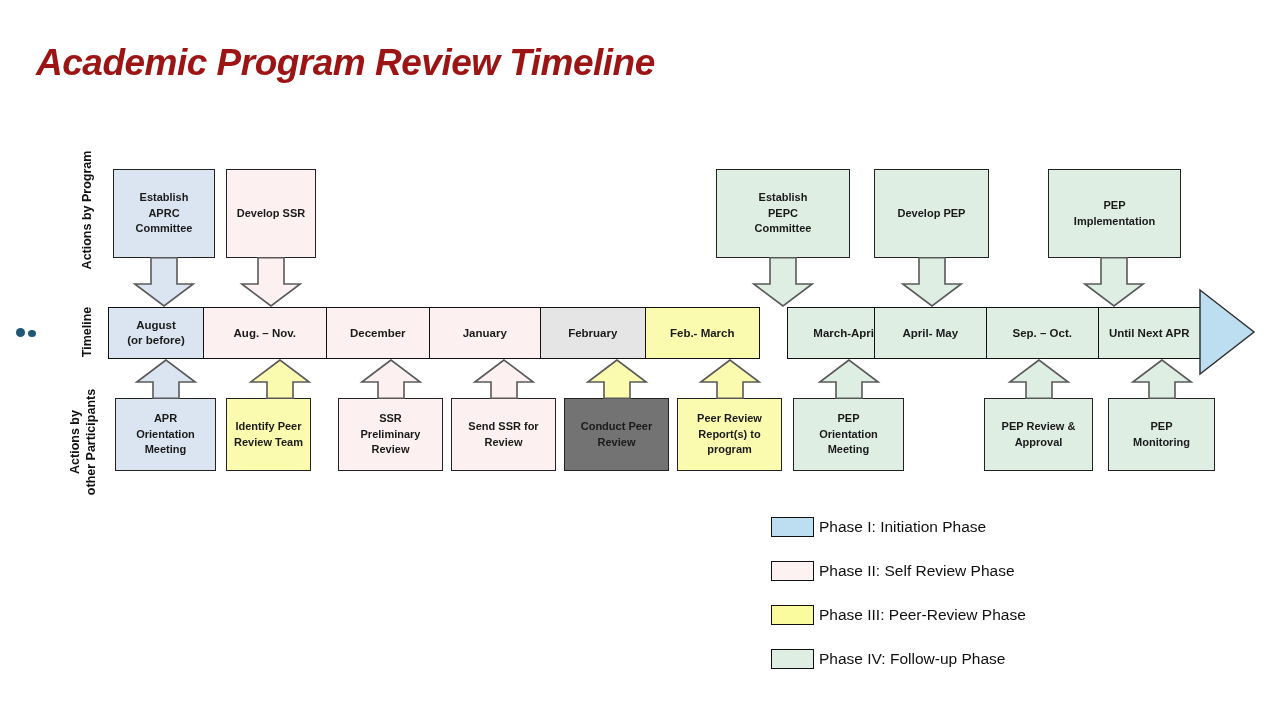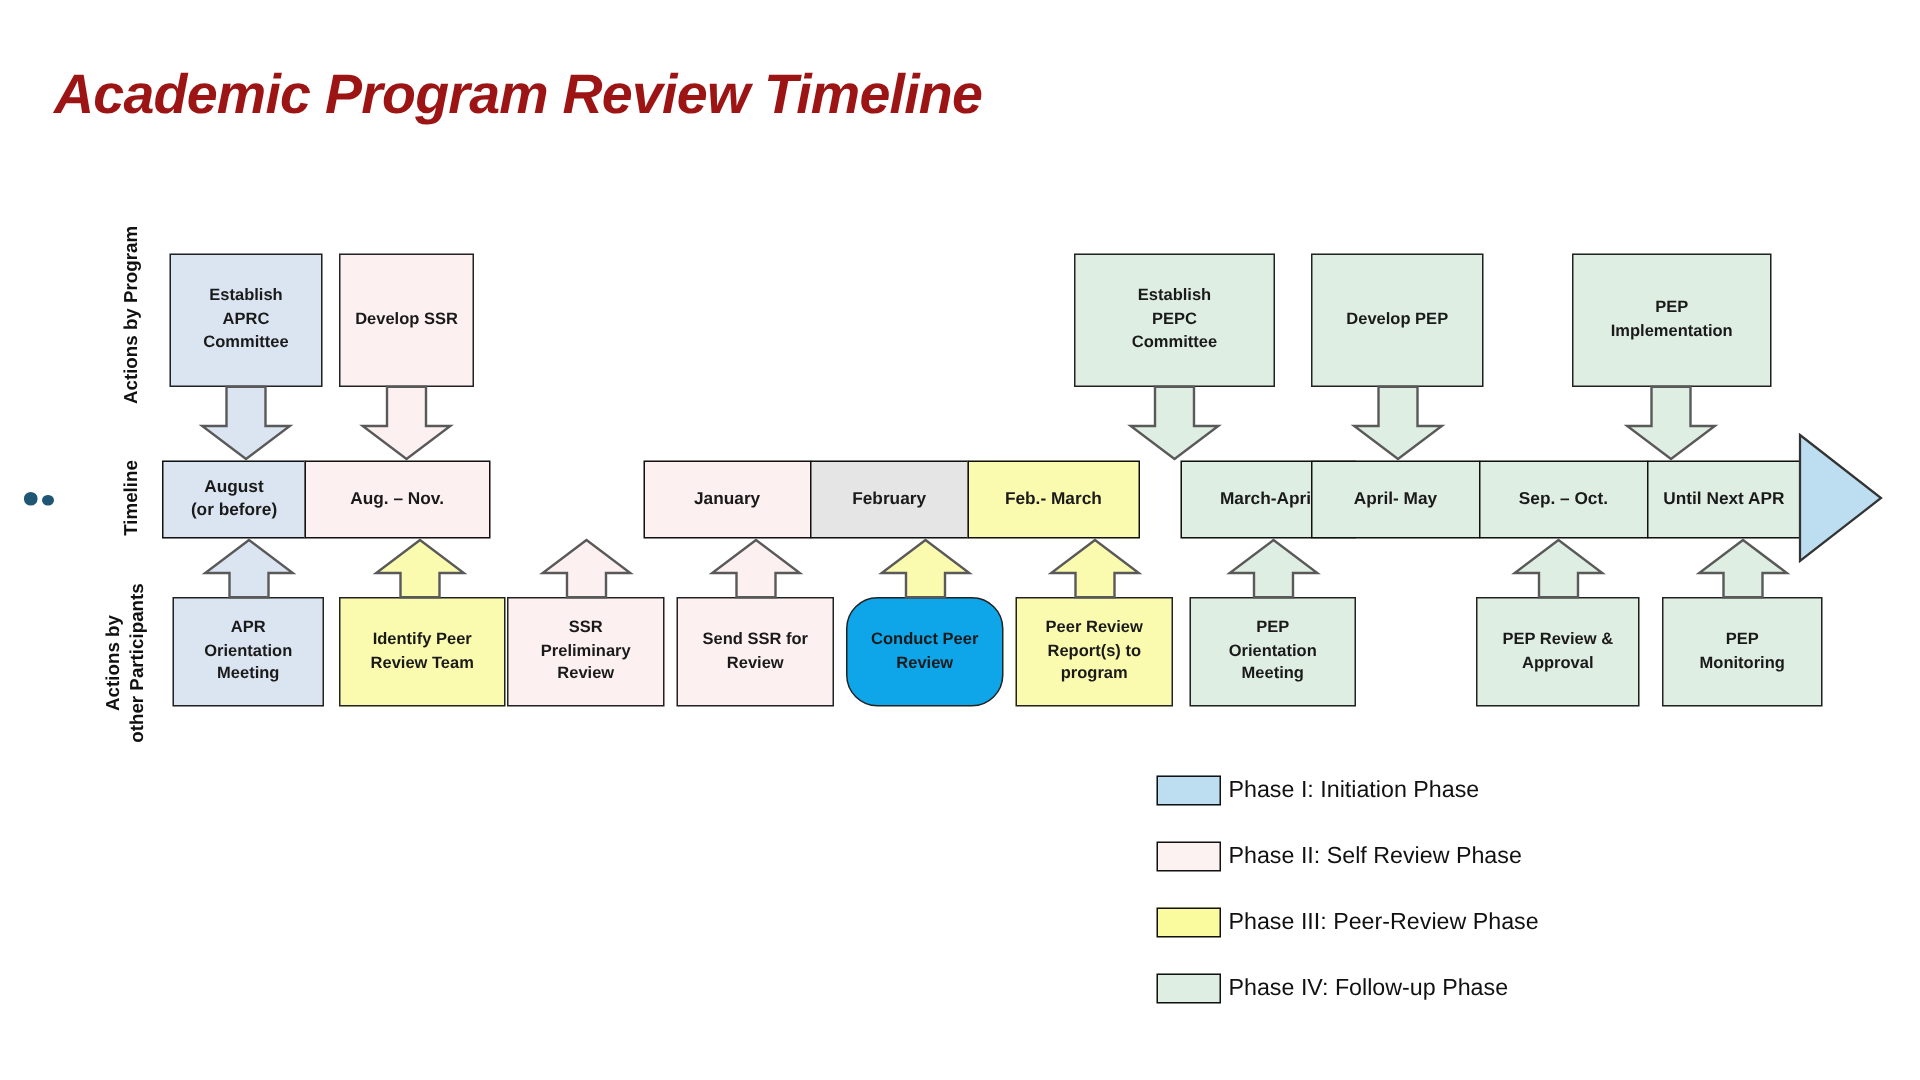--- a/index.html
+++ b/index.html
@@ -51,20 +51,21 @@
   <span class="dot" style="left: 28px; top: 329.5px; width: 7.5px; height: 7px; background: rgb(31, 86, 115);"></span>
 
   <div class="vlabel" style="left:88px; top:210px;">Actions by Program</div>
   <div class="vlabel" style="left:88px; top:332px;">Timeline</div>
   <div class="vlabel" style="left:84px; top:442px;">Actions by
 other Participants</div>
 
   <div class="seg" style="left: 108px; width: 96px; background: rgb(219, 229, 241);"><span>August
 (or before)</span></div>
   <div class="seg" style="left: 202.5px; width: 124.5px; background: rgb(253, 240, 241);"><span>Aug. – Nov.</span></div>
+  <div class="seg" style="left: 325.5px; width: 104.5px; background: rgb(253, 240, 241);"><span>December</span></div>
   <div class="seg" style="left: 428.5px; width: 112.5px; background: rgb(253, 240, 241);"><span>January</span></div>
   <div class="seg" style="left: 539.5px; width: 106.5px; background: #e5e5e5;"><span>February</span></div>
   <div class="seg" style="left: 644.5px; width: 115.5px; background: rgb(251, 251, 176);"><span>Feb.- March</span></div>
   <div class="seg" style="left: 787px; width: 116.5px; background: rgb(223, 238, 226);"><span>March-April</span></div>
   <div class="seg" style="left: 873.5px; width: 113.5px; background: rgb(223, 238, 226);"><span>April- May</span></div>
   <div class="seg" style="left: 985.5px; width: 113.5px; background: rgb(223, 238, 226);"><span>Sep. – Oct.</span></div>
   <div class="seg" style="left: 1097.5px; width: 103.5px; background: rgb(223, 238, 226);"><span>Until Next APR</span></div>
 
   <svg class="arrow bigarrow" style="left:1199px; top:289px;" width="58" height="87" viewBox="0 0 58 87">
     <polygon points="1,1 55,43 1,85" fill="#bdddf0"></polygon>
@@ -93,28 +94,28 @@
   <svg class="arrow" style="left:902px; top:257px;" width="60" height="50" viewBox="0 0 60 50">
     <polygon points="17,0.8 17,27 0.8,27 30,49 59.2,27 43,27 43,0.8" fill="#dfeee2"></polygon>
     </svg>
   <svg class="arrow" style="left:1084px; top:257px;" width="60" height="50" viewBox="0 0 60 50">
     <polygon points="17,0.8 17,27 0.8,27 30,49 59.2,27 43,27 43,0.8" fill="#dfeee2"></polygon>
     </svg>
 
   <div class="abox bot" style="left: 115px; width: 101px; background: rgb(219, 229, 241);"><span>APR
 Orientation
 Meeting</span></div>
-  <div class="abox bot" style="left: 226px; width: 111px; background: rgb(251, 251, 176);"><span>Identify Peer
+  <div class="abox bot" style="left: 226px; width: 85px; background: rgb(251, 251, 176);"><span>Identify Peer
 Review Team</span></div>
   <div class="abox bot" style="left: 338px; width: 105px; background: rgb(253, 240, 241);"><span>SSR
 Preliminary
 Review</span></div>
   <div class="abox bot" style="left: 451px; width: 105px; background: rgb(253, 240, 241);"><span>Send SSR for
 Review</span></div>
-  <div class="abox bot" style="left: 564px; width: 105px; background: #0ea5e9; border-radius: 21px;"><span>Conduct Peer
+  <div class="abox bot" style="left: 564px; width: 105px; background: #737373;"><span>Conduct Peer
 Review</span></div>
   <div class="abox bot" style="left: 677px; width: 105px; background: rgb(251, 251, 176);"><span>Peer Review
 Report(s) to
 program</span></div>
   <div class="abox bot" style="left: 793px; width: 111px; background: rgb(223, 238, 226);"><span>PEP
 Orientation
 Meeting</span></div>
   <div class="abox bot" style="left: 984px; width: 109px; background: rgb(223, 238, 226);"><span>PEP Review &amp;
 Approval</span></div>
   <div class="abox bot" style="left: 1108px; width: 107px; background: rgb(223, 238, 226);"><span>PEP

